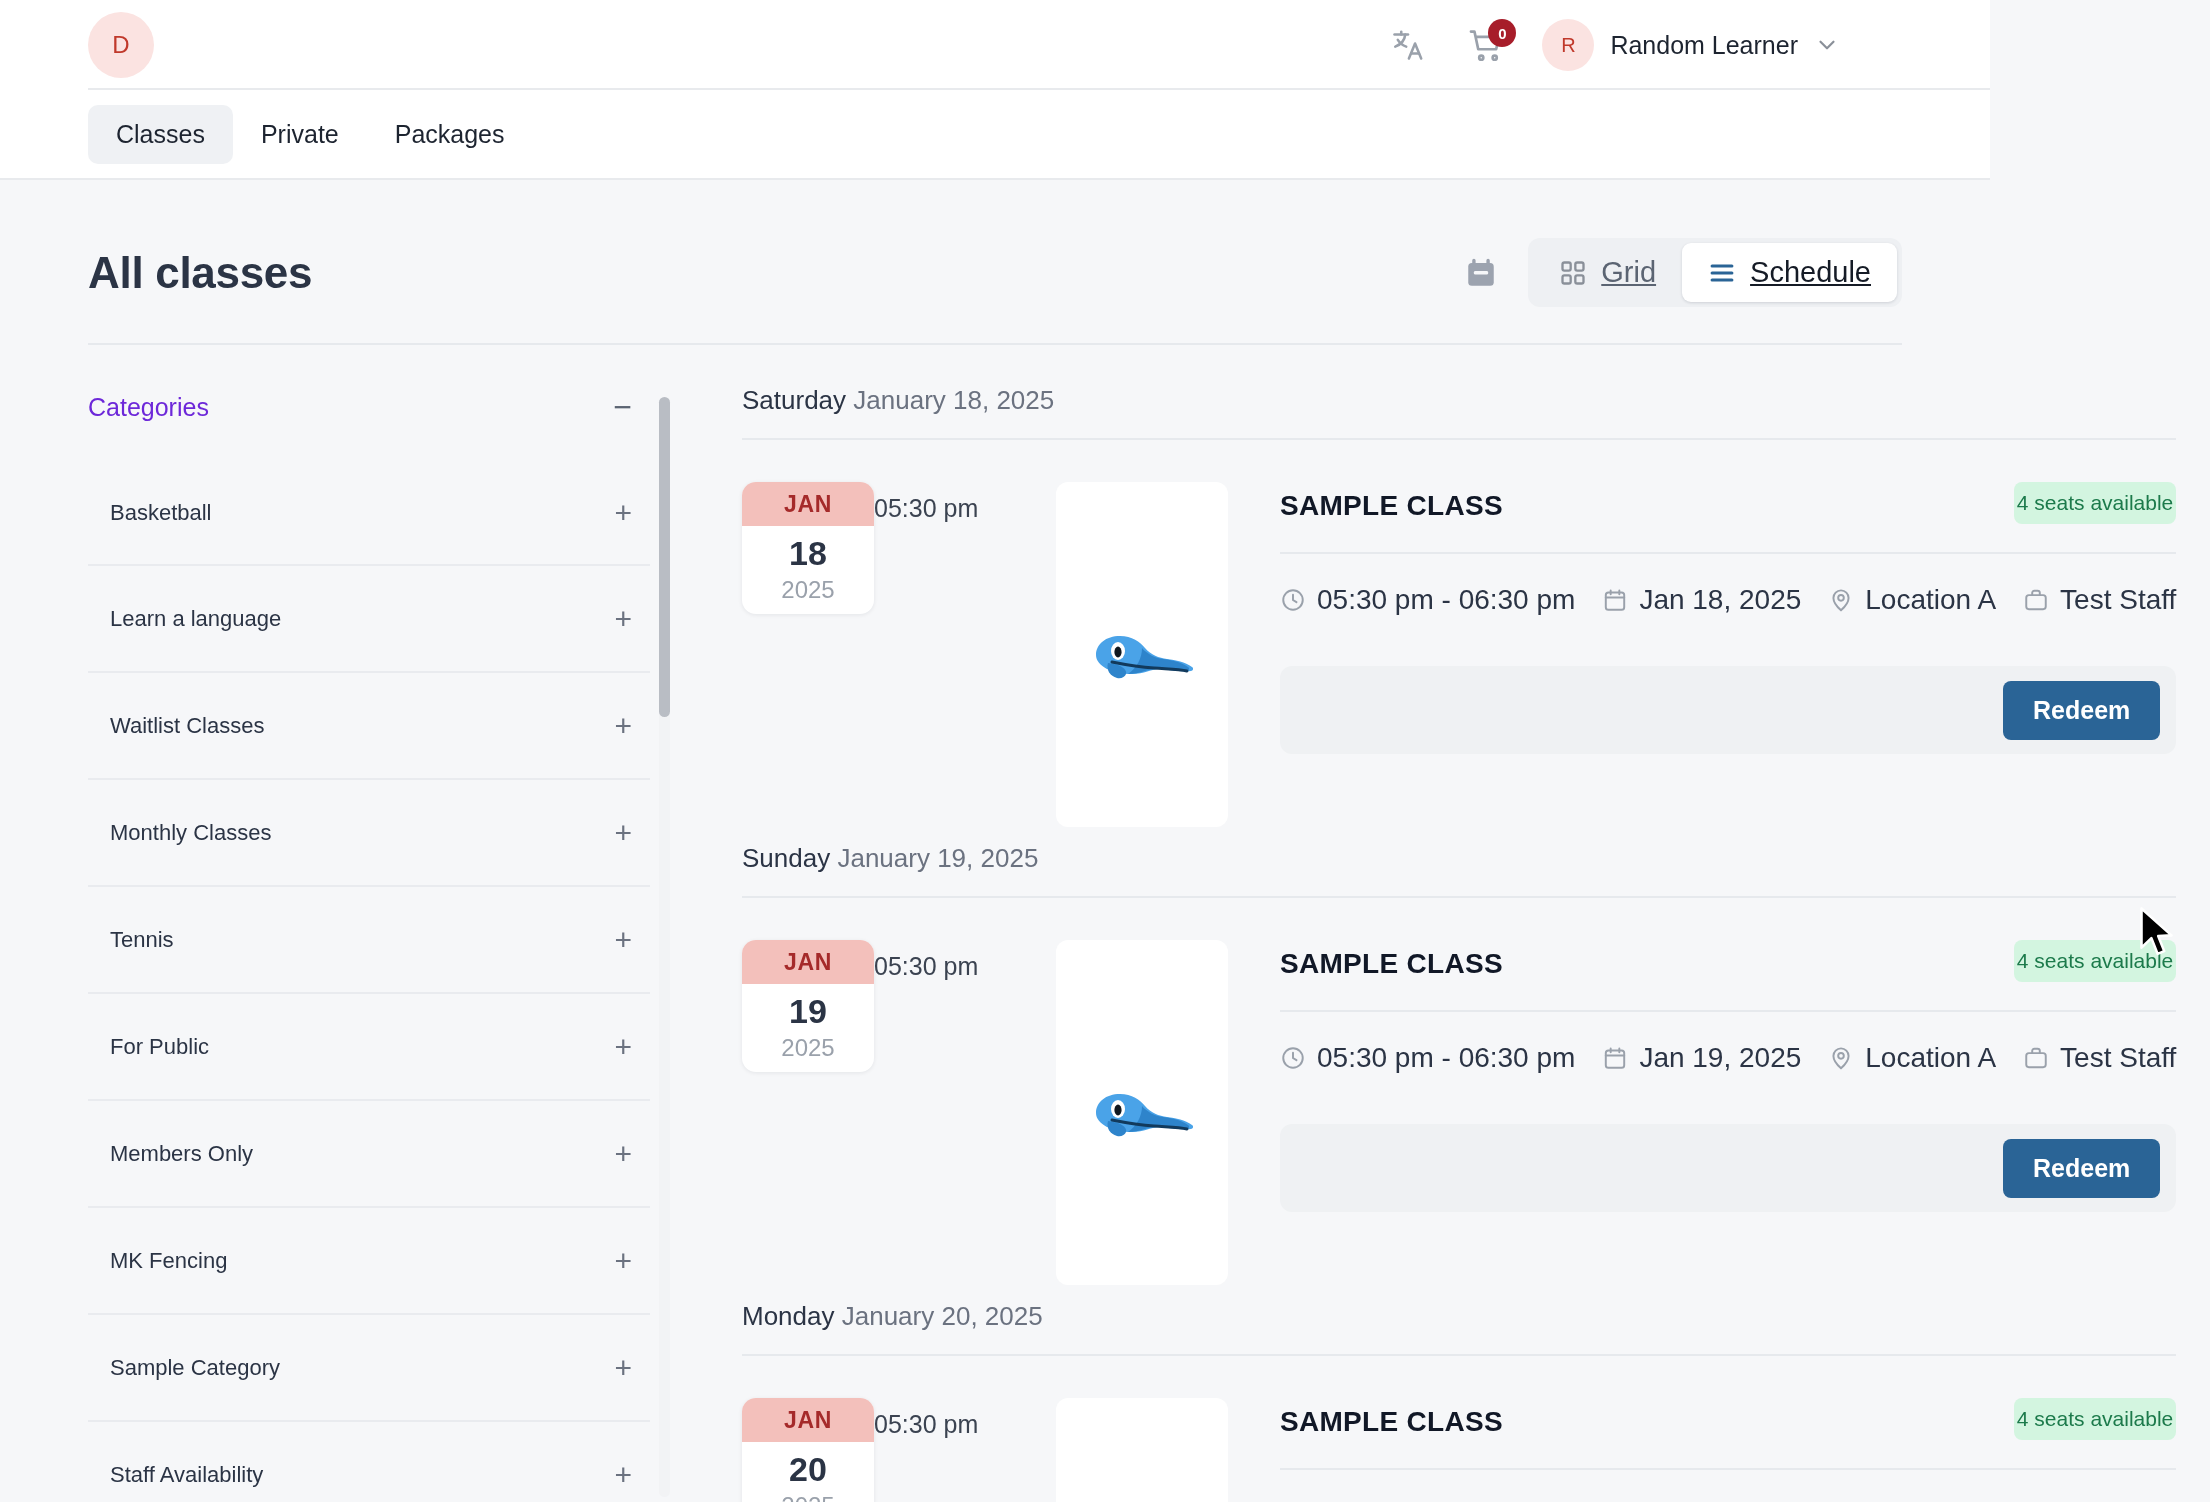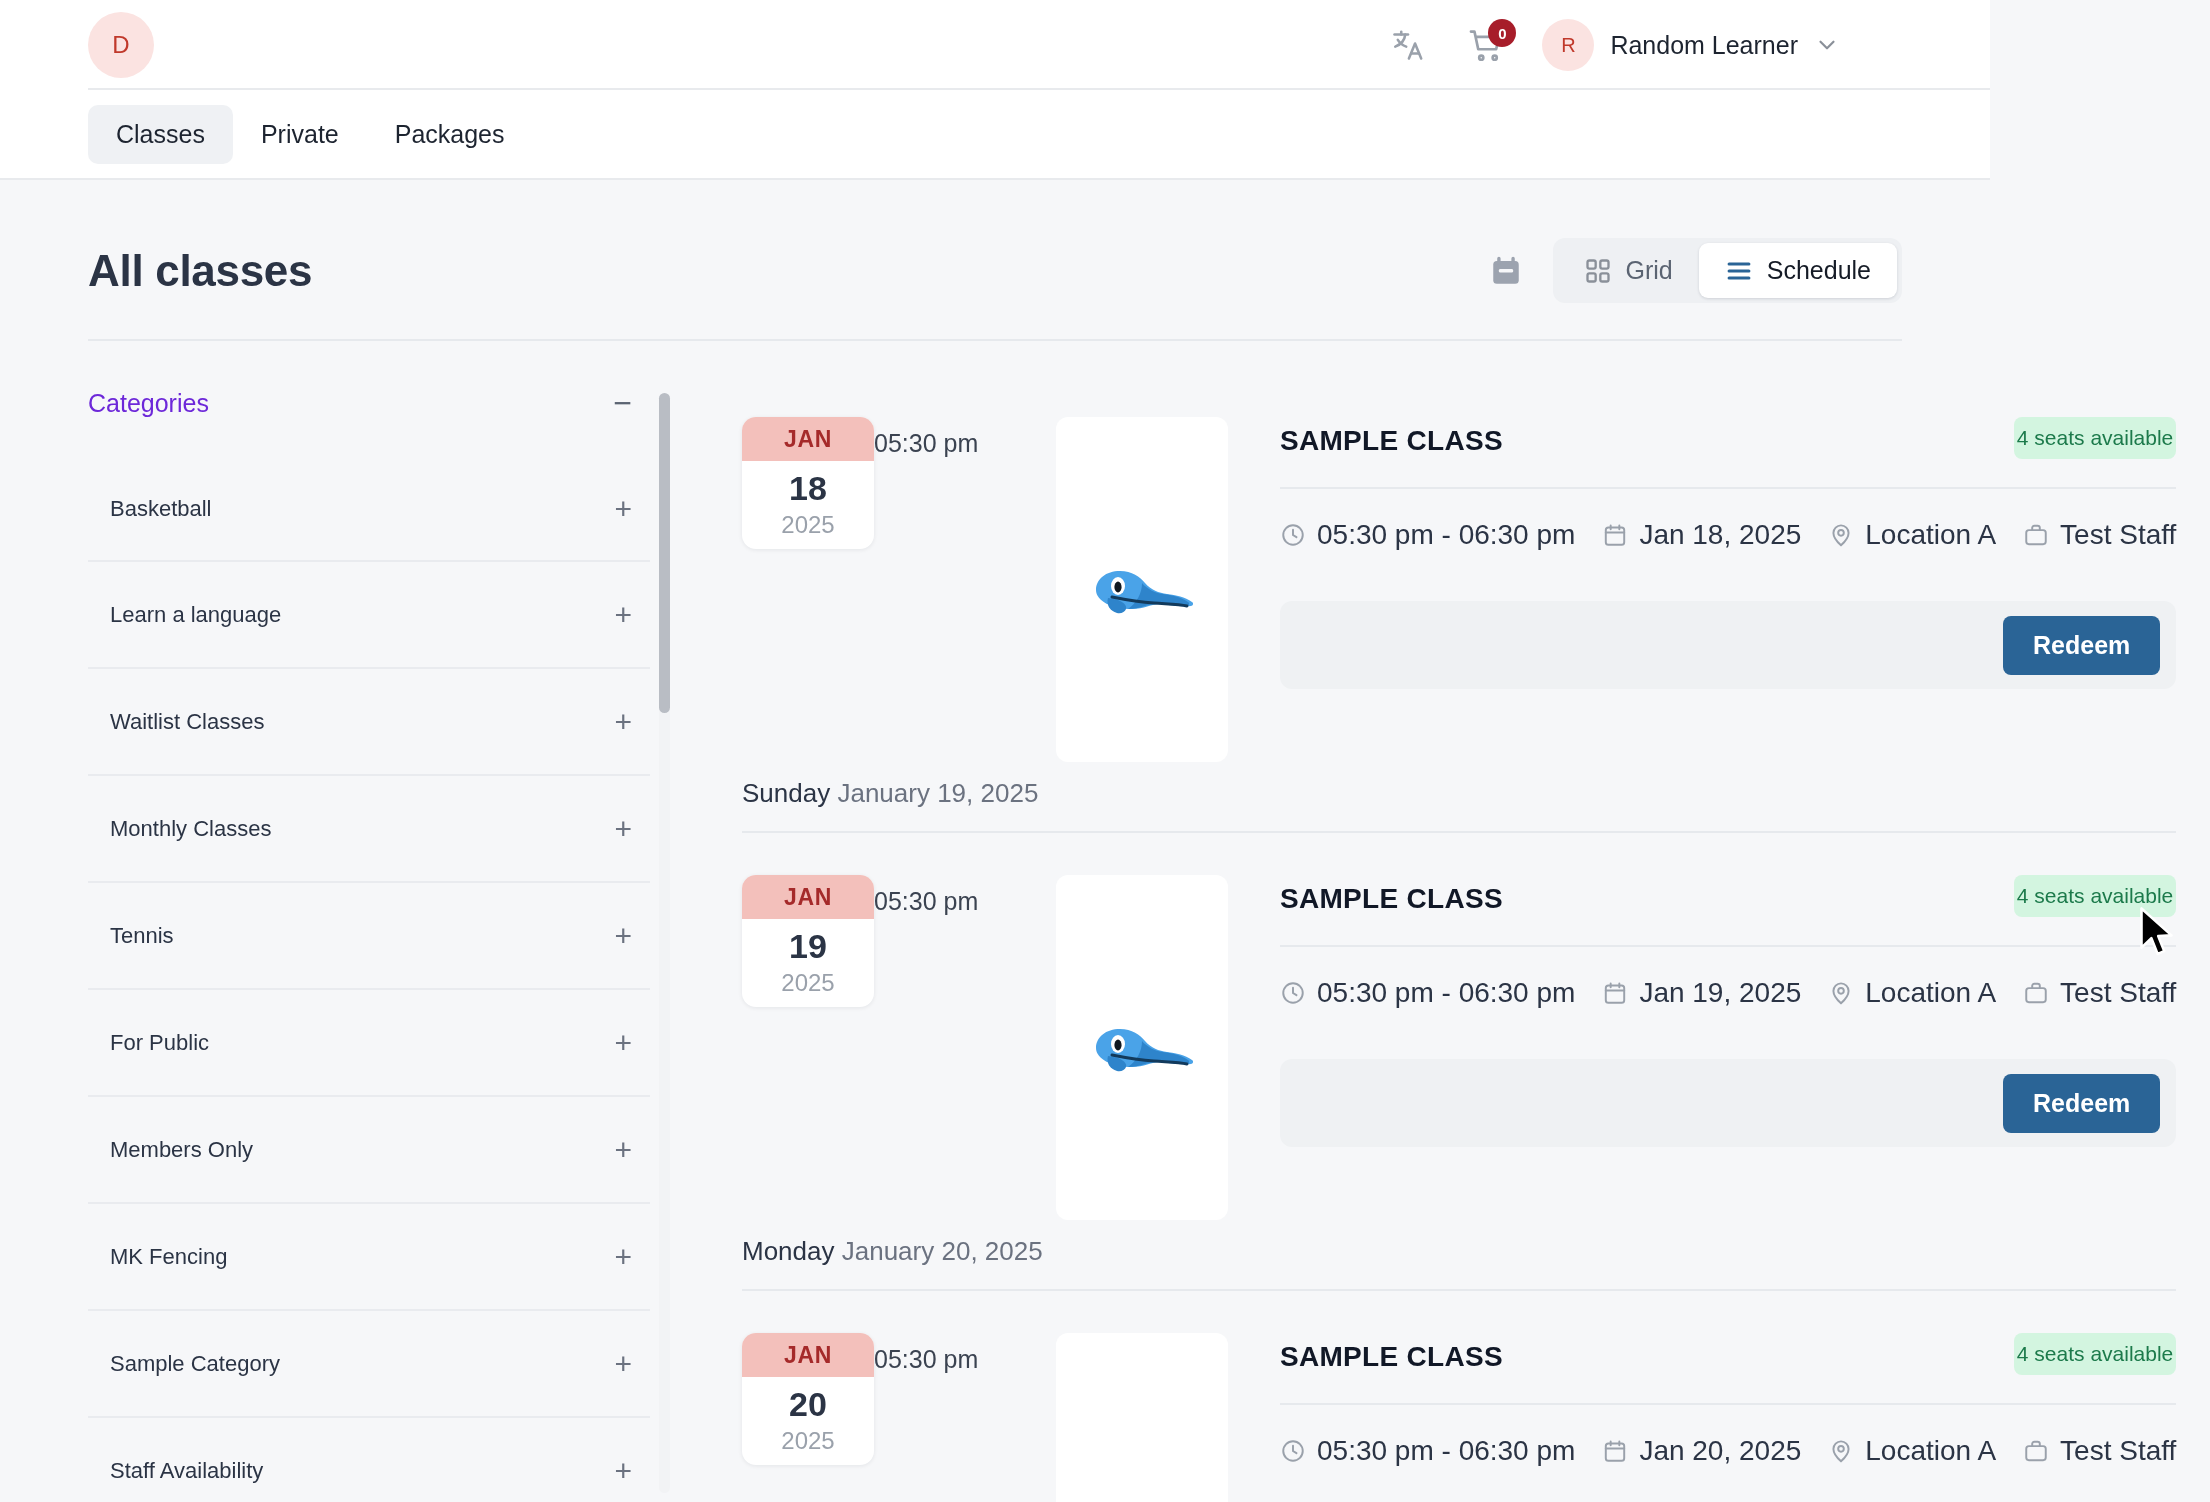--- a/index.html
+++ b/index.html
@@ -79,23 +79,24 @@
   .page-title { font-size: 44px; font-weight: 700; color: #2b3445; letter-spacing: -.3px; }
   .head-tools { display: flex; align-items: center; gap: 30px; }
   .cal-icon { color: #9ca3af; display: flex; cursor: pointer; }
   .seg {
     display: flex; align-items: center; background: #eef0f3;
     border-radius: 12px; padding: 5px;
   }
   .seg-btn {
     display: flex; align-items: center; gap: 14px;
     padding: 13px 26px; border-radius: 9px;
-    font-size: 25px; color: #5b6472; font-weight: 500;
+    font-size: 29px; color: #5b6472; font-weight: 500;
     cursor: pointer; border: none; background: transparent;
     font-family: inherit;
+    text-decoration: underline;
   }
   .seg-btn.active { background: #ffffff; color: #151b26; box-shadow: 0 1px 3px rgba(16,24,40,.14); }
   .seg-btn .gi { display: flex; }
 
   
   .main { display: flex; gap: 0; padding-top: 34px; }
 
   
   .sidebar { width: 592px; flex: 0 0 592px; position: relative; }
   .sb-scroll { position: relative; padding-right: 30px; }
@@ -334,20 +335,24 @@
           </div>
           <div class="sb-track">
             <div class="sb-thumb"></div>
           </div>
         </div>
       </div>
 
       <div class="schedule">
 
         <div class="day-group">
+          <div class="day-head">
+            <span class="day-name">Saturday</span>
+            <span class="day-date">January 18, 2025</span>
+          </div>
           <div class="row">
             <div class="date-badge">
               <div class="db-month">JAN</div>
               <div class="db-day">18</div>
               <div class="db-year">2025</div>
             </div>
             <div class="row-time">05:30 pm</div>
             <div class="thumb">
               <span>
                 <svg width="120" height="80" viewBox="0 0 120 80">

